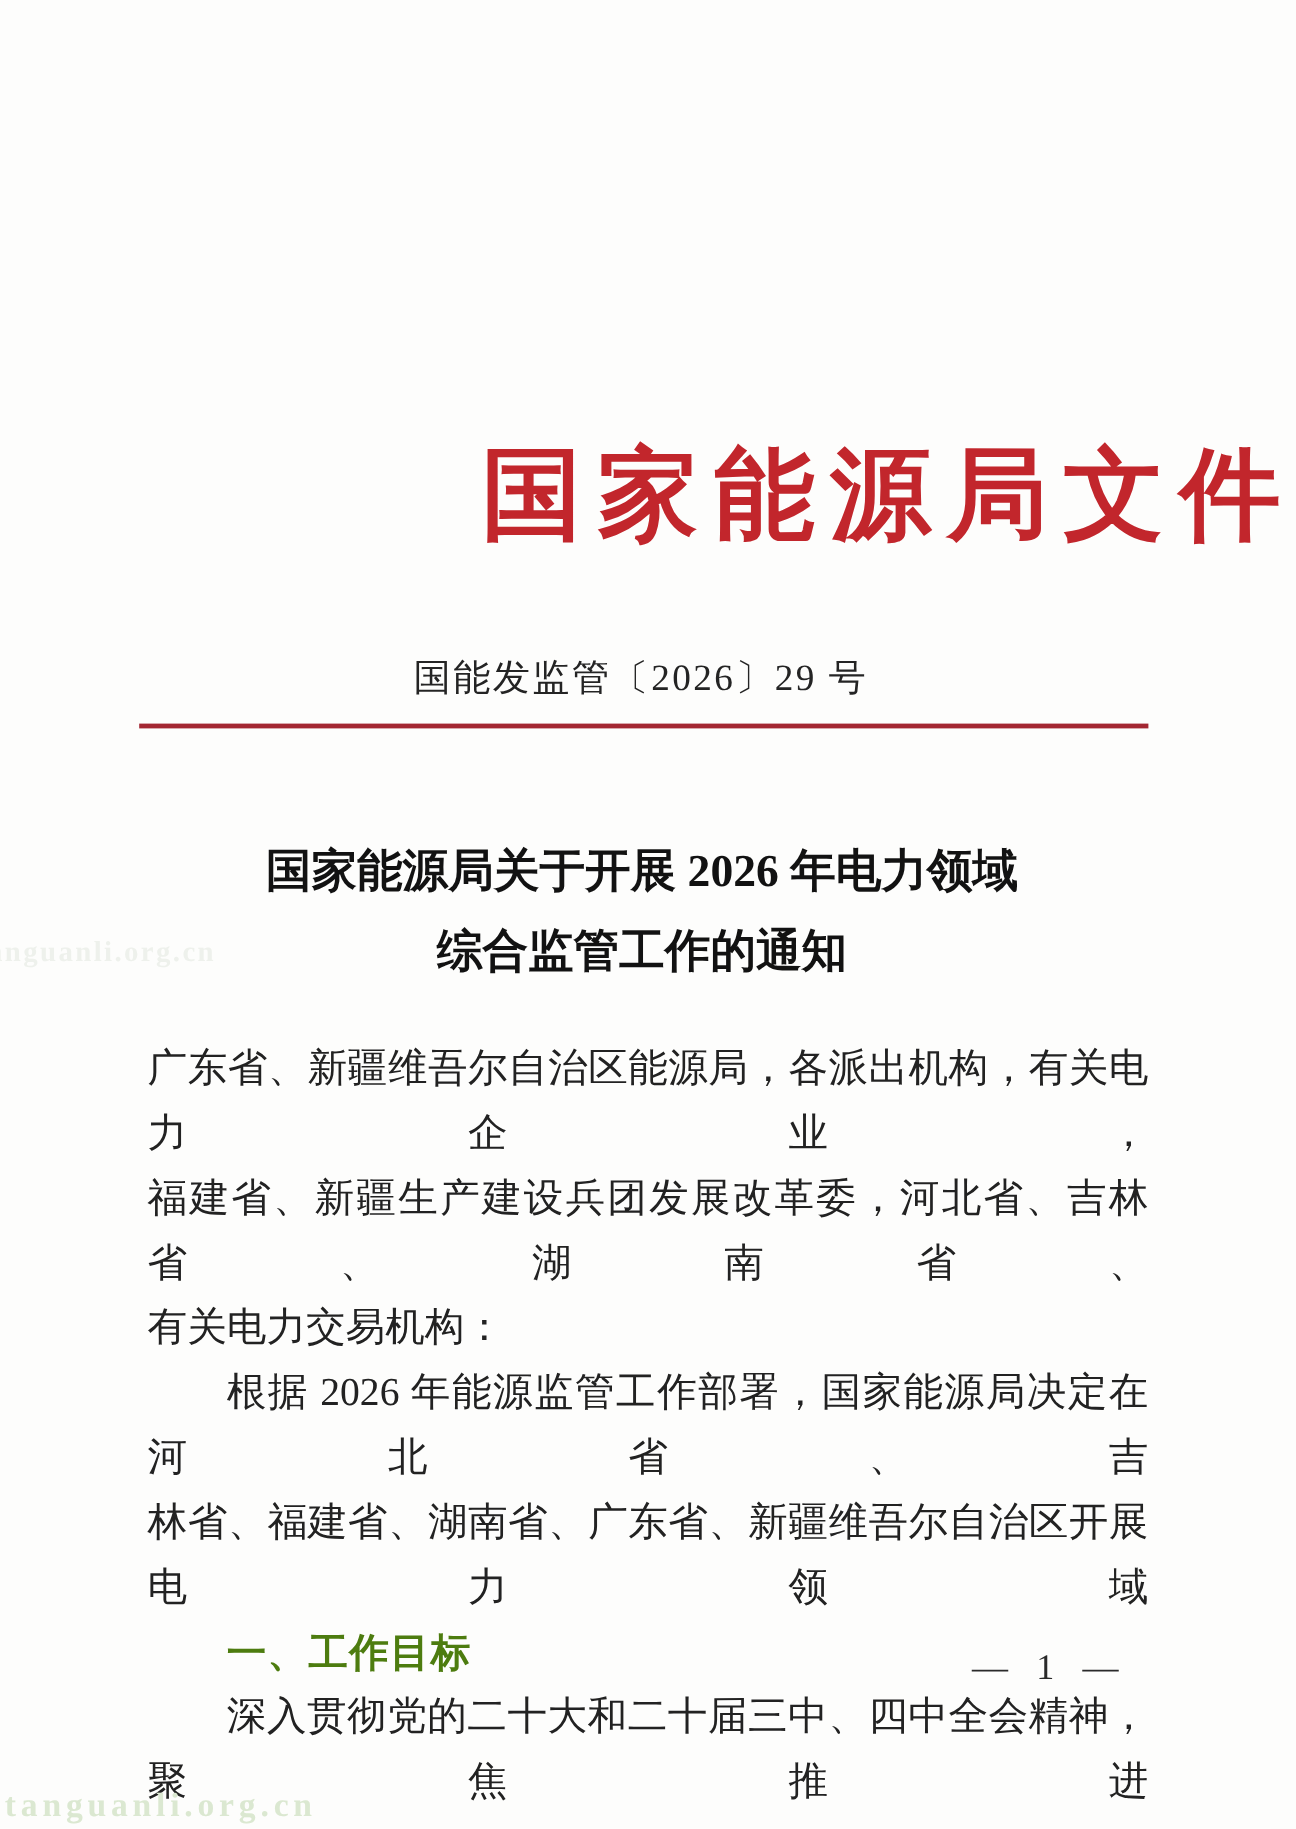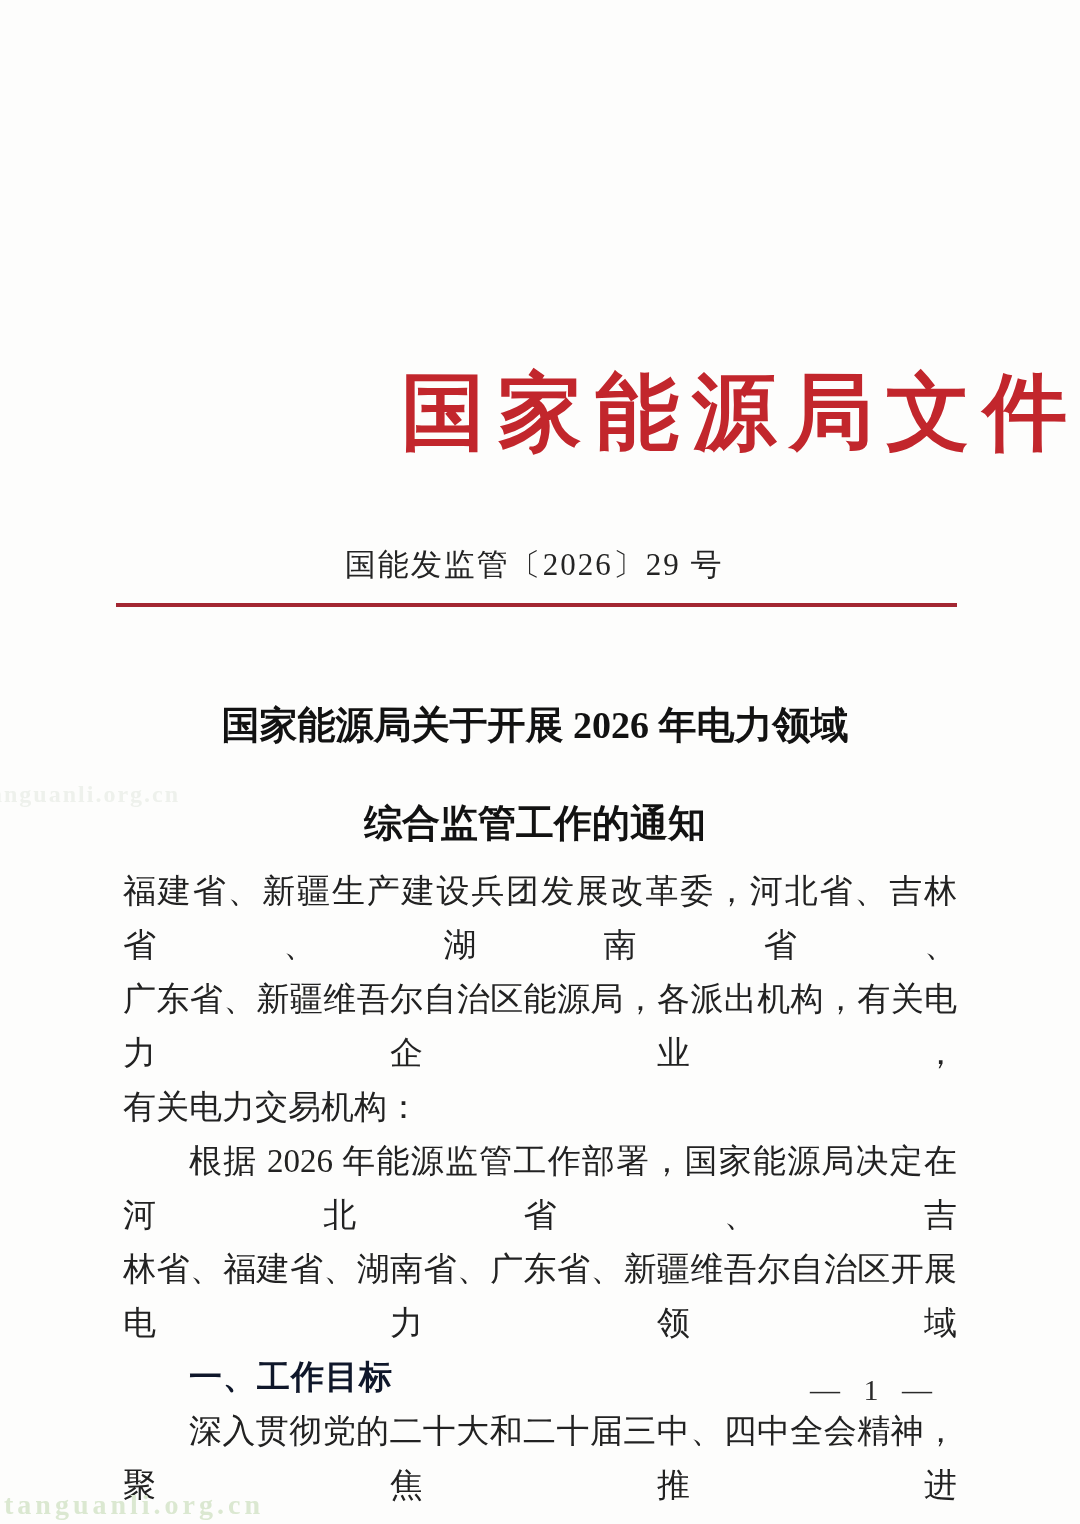--- a/index.html
+++ b/index.html
@@ -55,42 +55,42 @@
     position: absolute;
     left: 0;
     right: 10px;
     text-align: center;
     font-size: 38px;
     font-weight: 700;
     color: #121212;
     white-space: nowrap;
   }
   .doc-title-line1 { top: 700px; }
-  .doc-title-line2 { top: 767px; margin-top: 31px; }
+  .doc-title-line2 { top: 767px; }
   
   .body-text {
     position: absolute;
     top: 864px;
     left: 123px;
     width: 834px;
     font-size: 33px;
     line-height: 54px;
     color: #222222;
   }
   .body-line { white-space: nowrap; }
   .body-line.full {
     white-space: normal;
     text-align: justify;
     text-align-last: justify;
   }
   .body-line.indent { text-indent: 66px; }
   .body-line.hei {
     font-family: "Liberation Sans", "DejaVu Sans", sans-serif;
     font-weight: 700;
-    color: #0f172a;
+    color: #4d7c0f;
     letter-spacing: 1px;
   }
   
   .page-number {
     position: absolute;
     top: 1373px;
     left: 810px;
     font-size: 30px;
     color: #2a2a2a;
     letter-spacing: 8px;
@@ -128,22 +128,22 @@
 
   <div class="doc-number">国能发监管〔2026〕29 号</div>
 
   <div class="red-rule"></div>
 
   <div class="doc-title-line1">国家能源局关于开展 2026 年电力领域</div>
 
   <div class="doc-title-line2">综合监管工作的通知</div>
 
   <div class="body-text">
+    <div class="body-line full">广东省、新疆维吾尔自治区能源局，各派出机构，有关电力企业，</div>
     <div class="body-line full">福建省、新疆生产建设兵团发展改革委，河北省、吉林省、湖南省、</div>
-    <div class="body-line full">广东省、新疆维吾尔自治区能源局，各派出机构，有关电力企业，</div>
     <div class="body-line">有关电力交易机构：</div>
     <div class="body-line indent full">根据 2026 年能源监管工作部署，国家能源局决定在河北省、吉</div>
     <div class="body-line full">林省、福建省、湖南省、广东省、新疆维吾尔自治区开展电力领域</div>
     <div class="body-line indent hei">一、工作目标</div>
     <div class="body-line indent full">深入贯彻党的二十大和二十届三中、四中全会精神，聚焦推进</div>
 
   </div>
 
   <div class="page-number">— 1 —</div>
 

